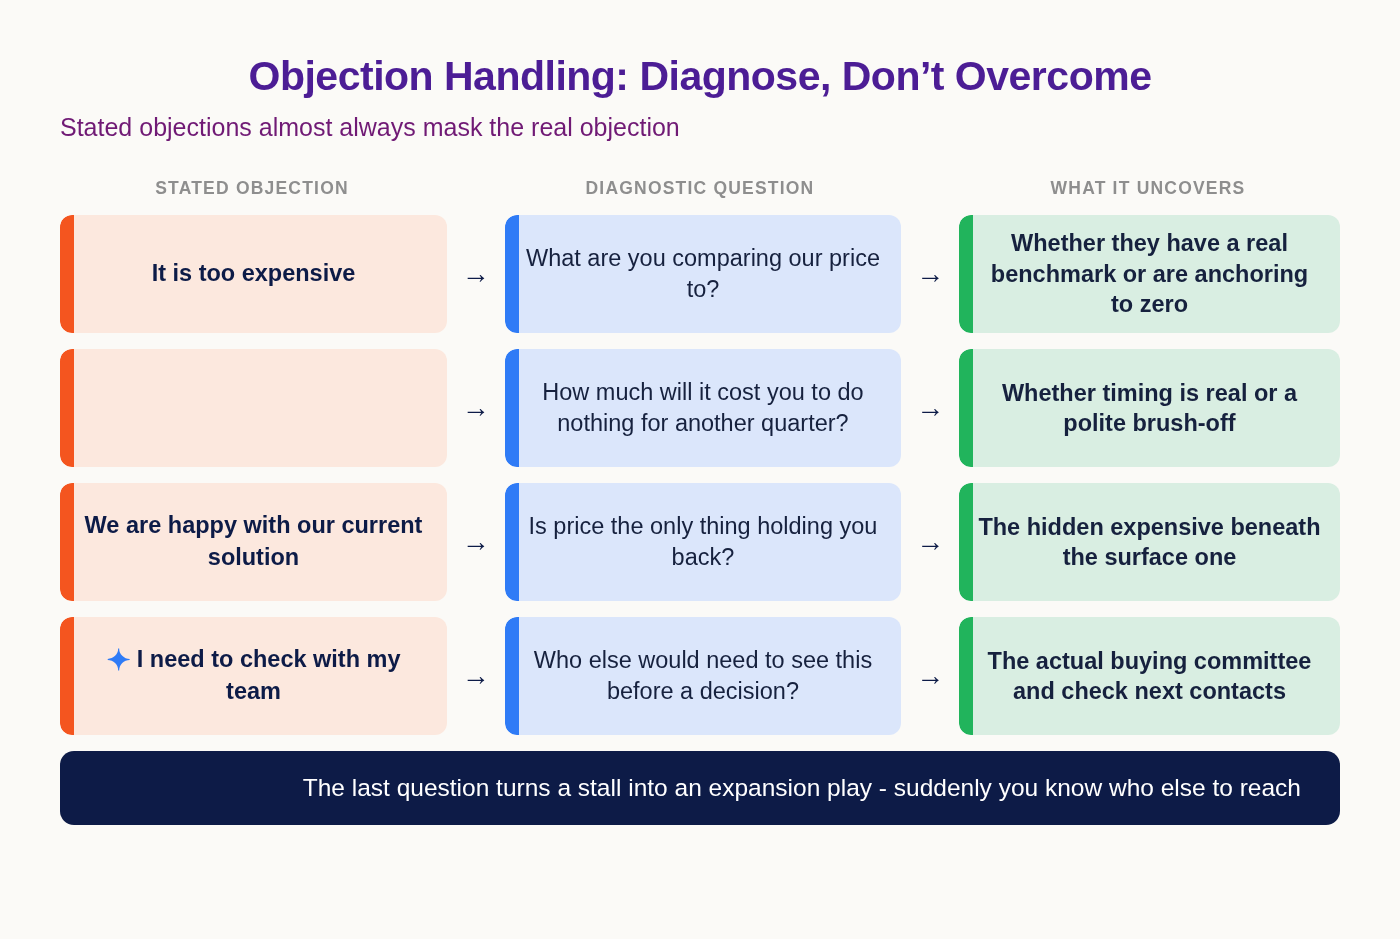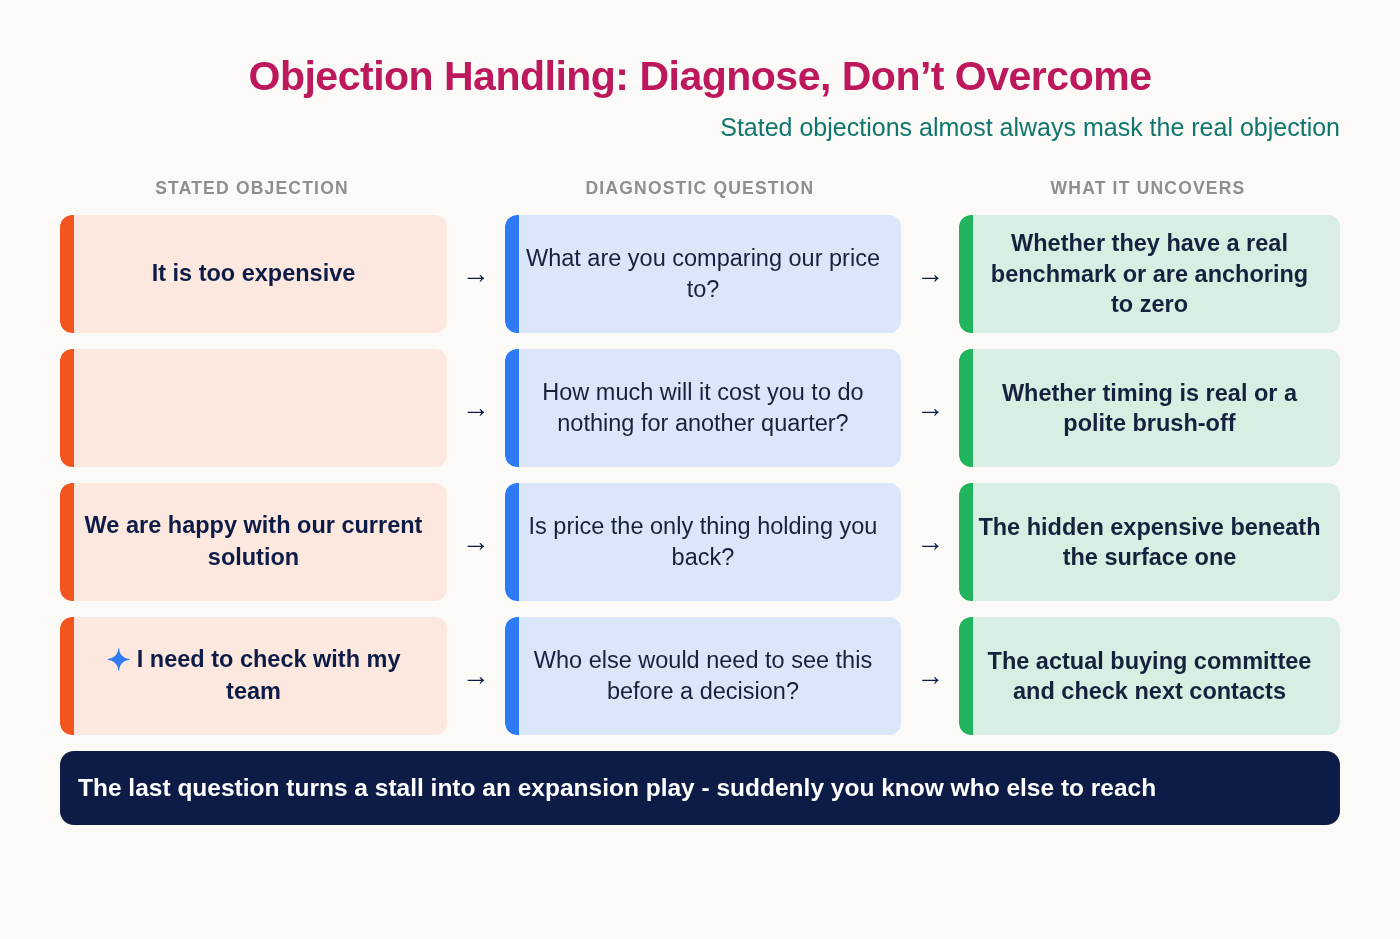--- a/index.html
+++ b/index.html
@@ -17,29 +17,29 @@
     position: relative;
     width: 1400px;
     height: 939px;
     box-sizing: border-box;
     padding: 40px 60px 0 60px;
   }
   .title {
     text-align: center;
     font-size: 41px;
     font-weight: bold;
-    color: #be185d;
+    color: #4c1d95;
     letter-spacing: -0.5px;
     margin: 14px 0 0 0;
     line-height: 1.1;
   }
   .subtitle {
-    text-align: right;
+    text-align: left;
     font-size: 25px;
-    color: #0f766e;
+    color: #701a75;
     margin: 14px 0 0 0;
     font-weight: normal;
   }
   .headers {
     display: flex;
     margin-top: 36px;
     gap: 64px;
   }
   .col-header {
     flex: 1 1 0;
@@ -126,25 +126,25 @@
     font-size: 29px;
     line-height: 1;
     vertical-align: middle;
     margin-right: 6px;
   }
   .footer {
     margin-top: 14px;
     background: #0d1b47;
     border-radius: 14px;
     color: #ffffff;
-    text-align: left;
+    text-align: right;
     font-size: 24.5px;
-    font-weight: bold;
+    font-weight: normal;
     line-height: 1.38;
-    padding: 20px 18px;
+    padding: 20px 39px;
     box-sizing: border-box;
   }
 </style>
 </head>
 <body>
 
 <div class="page">
 
   <h1 class="title">Objection Handling: Diagnose, Don’t Overcome</h1>
   <p class="subtitle">Stated objections almost always mask the real objection</p>

